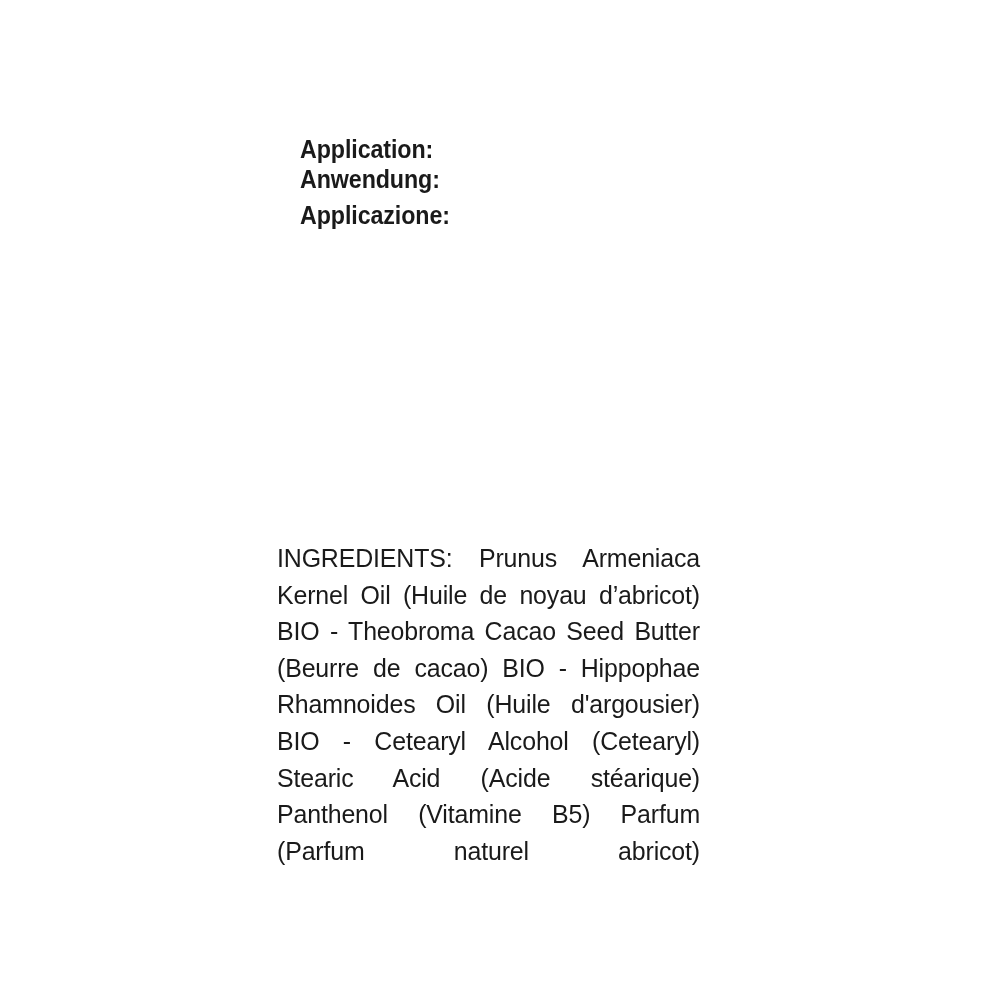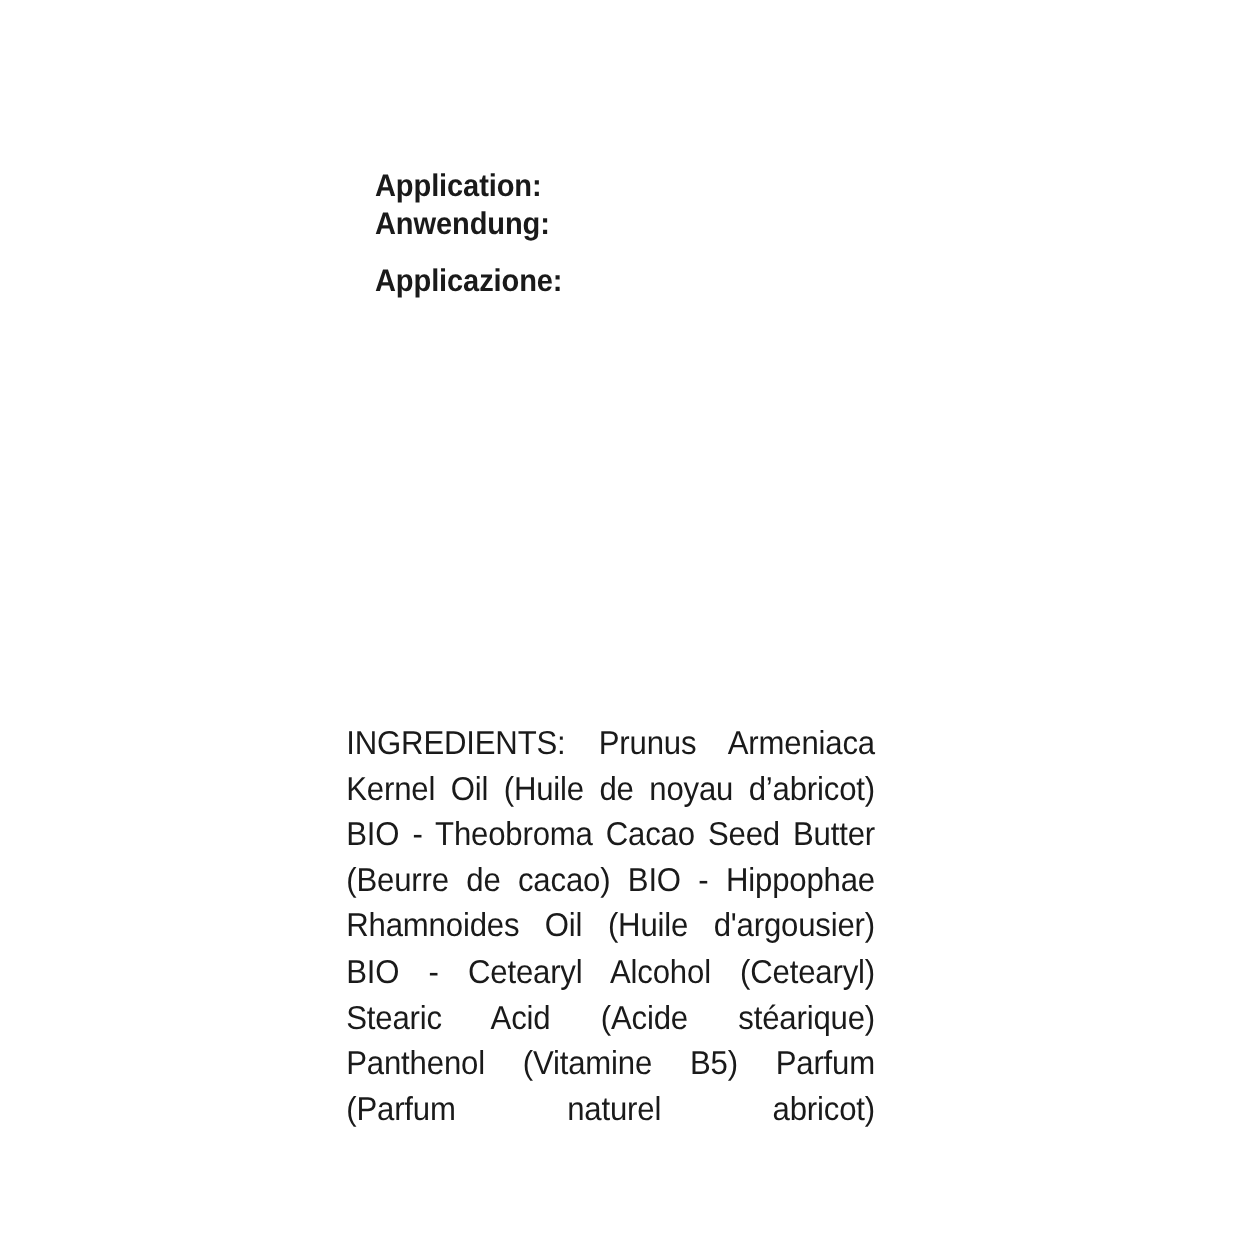--- a/index.html
+++ b/index.html
@@ -32,21 +32,21 @@
   }
 
   .lang-group {
     margin: 0;
     padding: 0;
   }
   .lang-group + .lang-group {
     margin-top: 0;
   }
   .lang-group.italian {
-    margin-top: 16px;
+    margin-top: 6px;
   }
 
   .lang-heading {
     font-weight: bold;
     font-size: 25px;
     line-height: 30px;
     letter-spacing: -0.1px;
     white-space: nowrap;
     transform: scaleX(0.93);
     transform-origin: left center;
@@ -69,21 +69,21 @@
     transform-origin: left center;
   }
   .lang-group.italian .bullet-item {
     margin-left: 10px;
   }
 
   
   .ingredients-block {
     position: absolute;
     left: 277px;
-    top: 576px;
+    top: 540px;
     width: 450px;
   }
 
   .ingredients-text {
     font-size: 26.5px;
     line-height: 36.6px;
     text-align: justify;
     letter-spacing: -0.15px;
     transform: scaleX(0.94);
     transform-origin: left top;

